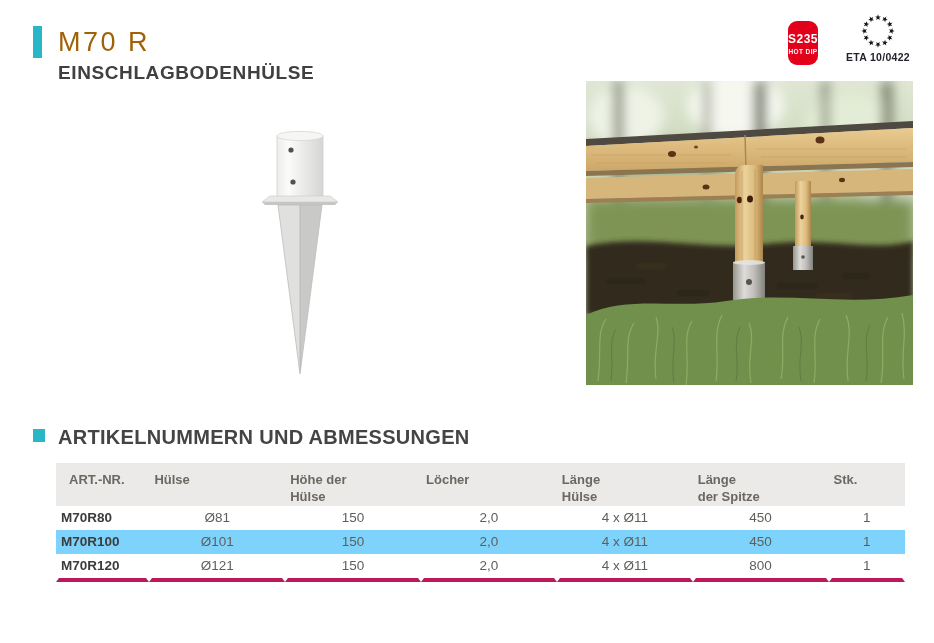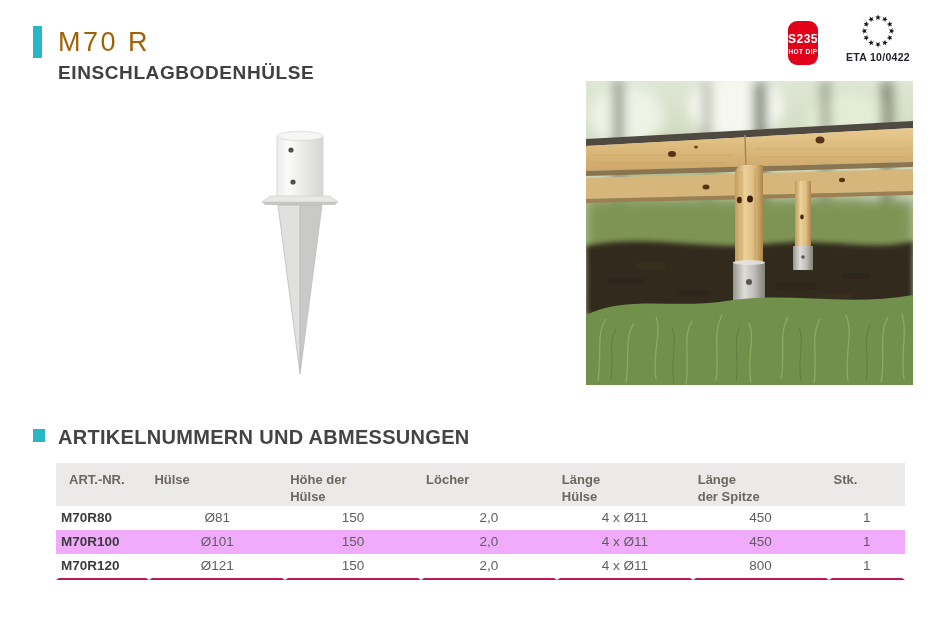--- a/index.html
+++ b/index.html
@@ -37,22 +37,22 @@
   table { width:100%; border-collapse:separate; border-spacing:0; table-layout:fixed; }
   th, td { border-left:3px solid transparent; border-right:3px solid transparent; }
   thead th { background:#eceae8; font-size:13px; font-weight:700; color:#6b6862;
              text-align:left; vertical-align:top; padding:9px 2px 0; line-height:1.3; }
   thead th.col-art { text-align:left; padding-left:10px; }
   .th-label { white-space:pre-line; }
   thead tr.units th { font-size:12.5px; font-weight:400; color:#929089;
                       padding:3px 2px 9px; border-bottom:1px solid #8f8d89; }
   tbody td { font-size:13.5px; color:#605e5a; text-align:center; padding:4px 2px; line-height:16px; }
   tbody td.art { font-weight:700; color:#3e3c3a; text-align:left; padding-left:2px; }
-  tbody tr.alt td { background:#f0abfc; }
-  tbody tr.last td { border-bottom:2px solid #be185d; }
+  tbody tr.alt td { background:#7dd3fc; }
+  tbody tr.last td { border-bottom:4px solid #be185d; }
 
   .footnote { position:absolute; left:57px; top:611px; font-size:13px; color:#6c6a67; }
 </style>
 </head>
 <body>
 
 <div class="page">
 
   <div class="title-row">
     <div class="accent-bar"></div>

